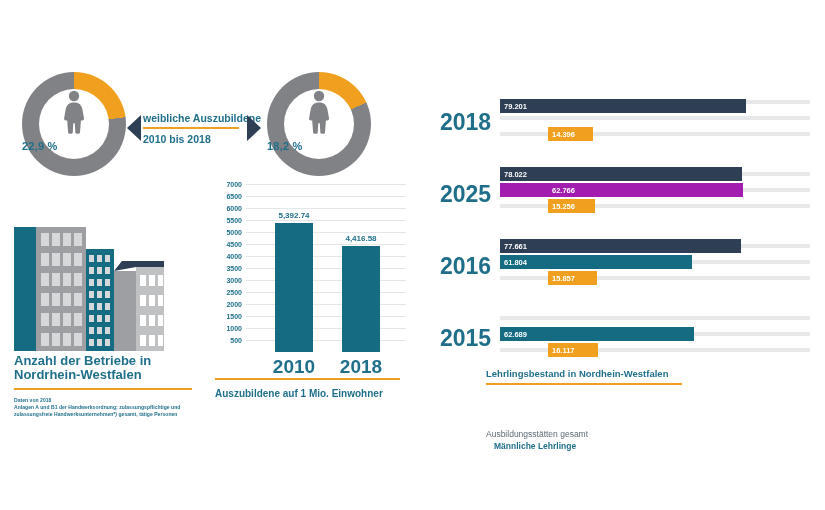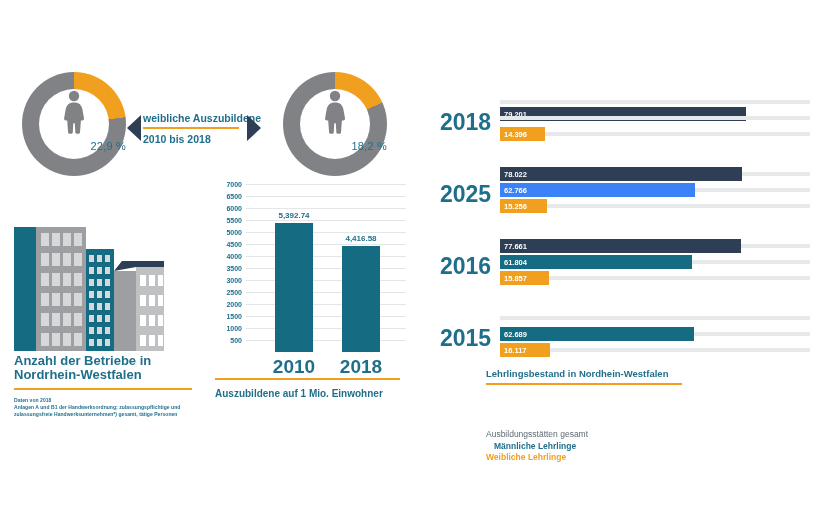--- a/index.html
+++ b/index.html
@@ -45,23 +45,23 @@
     position: absolute;
     left: 0; top: 18px;
     width: 104px;
     text-align: center;
   }
   .donut .pct {
     position: absolute;
     left: 0;
     top: 68px;
     width: 104px;
-    text-align: right;
+    text-align: left;
     font-size: 11px;
-    font-weight: normal;
+    font-weight: bold;
     color: #1f6f8b;
     letter-spacing: .2px;
   }
 
   
   .mid-label {
     position: absolute;
     left: 143px;
     top: 112px;
     width: 100px;
@@ -230,21 +230,21 @@
   }
   .hbar span {
     font-size: 7.5px;
     font-weight: bold;
     color: #ffffff;
     margin-left: 4px;
     white-space: nowrap;
   }
   .hbar.total { background: #2d3e55; }
   .hbar.male  { background: #156b82; }
-  .hbar.female{ background: #f0a01e; }
+  .hbar.female{ background: #f0a01e; margin-left: 48px; }
 
   
   .legend { position: absolute; left: 486px; top: 368px; width: 230px; }
   .legend .title {
     font-size: 9.5px;
     font-weight: bold;
     color: #1f6f8b;
     white-space: nowrap;
   }
   .legend .rule {
@@ -279,21 +279,21 @@
   </div>
 
   <div class="arrow-left"></div>
   <div class="mid-label">
     <div class="l1">weibliche Auszubildene</div>
     <div class="rule"></div>
     <div class="l2">2010 bis 2018</div>
   </div>
   <div class="arrow-right"></div>
 
-  <div class="donut" style="left:283px; top:72px;">
+  <div class="donut" style="left:267px; top:72px;">
     <div class="ring" style="background: conic-gradient(#f0a01e 0deg 65.52deg, #808285 65.52deg 360deg);"></div>
     <div class="hole"></div>
     <div class="figure">
       <svg width="30" height="44" viewBox="0 0 30 44">
         <circle cx="15" cy="6" r="5.2" fill="#808285"></circle>
         <path d="M15 12.5c-5 0-7.6 2.6-8.4 7.2l-1.5 8.6c-.2 1.3.6 2.2 1.8 2.2h1.3l.9 12.1c.05.7.6 1.2 1.3 1.2h2.1c.7 0 1.2-.5 1.25-1.2l.55-9.4h1.5l.55 9.4c.05.7.55 1.2 1.25 1.2h2.1c.7 0 1.25-.5 1.3-1.2l.9-12.1h1.3c1.2 0 2-.9 1.8-2.2l-1.5-8.6c-.8-4.6-3.4-7.2-8.4-7.2z" fill="#808285"></path>
       </svg>
     </div>
     <div class="pct">18,2 %</div>
   </div>
@@ -431,37 +431,37 @@
   </div>
   <div class="vcaption">
     <div class="rule"></div>
     <div class="txt">Auszubildene auf 1 Mio. Einwohner</div>
   </div>
 
   <div class="hgroups">
       <div class="hgroup" style="top: 0px; height: 50px;">
         <div class="year">2018</div>
         <div class="track" style="top: 5px; background: rgb(230, 232, 234);"></div>
-        <div class="hbar total" style="top: 12px; width: 245.523px; background: rgb(45, 62, 85);">
+        <div class="hbar total" style="top: 4px; width: 245.523px; background: rgb(45, 62, 85);">
           <span>79.201</span>
         </div>
         <div class="track" style="top: 21px; background: rgb(230, 232, 234);"></div>
         <div class="track" style="top: 37px; background: rgb(230, 232, 234);"></div>
         <div class="hbar female" style="top: 32px; width: 44.6276px; background: rgb(240, 160, 30);">
           <span>14.396</span>
         </div>
       </div>
       <div class="hgroup" style="top: 72px; height: 50px;">
         <div class="year">2025</div>
         <div class="track" style="top: 5px; background: rgb(230, 232, 234);"></div>
         <div class="hbar total" style="top: 0px; width: 241.868px; background: rgb(45, 62, 85);">
           <span>78.022</span>
         </div>
         <div class="track" style="top: 21px; background: rgb(230, 232, 234);"></div>
-        <div class="hbar male" style="top: 16px; width: 194.575px; background: #3b82f6;">
+        <div class="hbar male" style="top: 16px; width: 194.575px; background: #a21caf; padding-left: 48px;">
           <span>62.766</span>
         </div>
         <div class="track" style="top: 37px; background: rgb(230, 232, 234);"></div>
         <div class="hbar female" style="top: 32px; width: 47.2936px; background: rgb(240, 160, 30);">
           <span>15.256</span>
         </div>
       </div>
       <div class="hgroup" style="top: 144px; height: 50px;">
         <div class="year">2016</div>
         <div class="track" style="top: 5px; background: rgb(230, 232, 234);"></div>
@@ -489,16 +489,15 @@
           <span>16.117</span>
         </div>
       </div>
     </div>
 
   <div class="legend">
     <div class="title">Lehrlingsbestand in Nordhein-Westfalen</div>
     <div class="rule"></div>
     <div class="item i-total">Ausbildungsstätten gesamt</div>
     <div class="item i-male">Männliche Lehrlinge</div>
-    <div class="item i-female">Weibliche Lehrlinge</div>
   </div>
 
 </div>
 
 </body></html>

